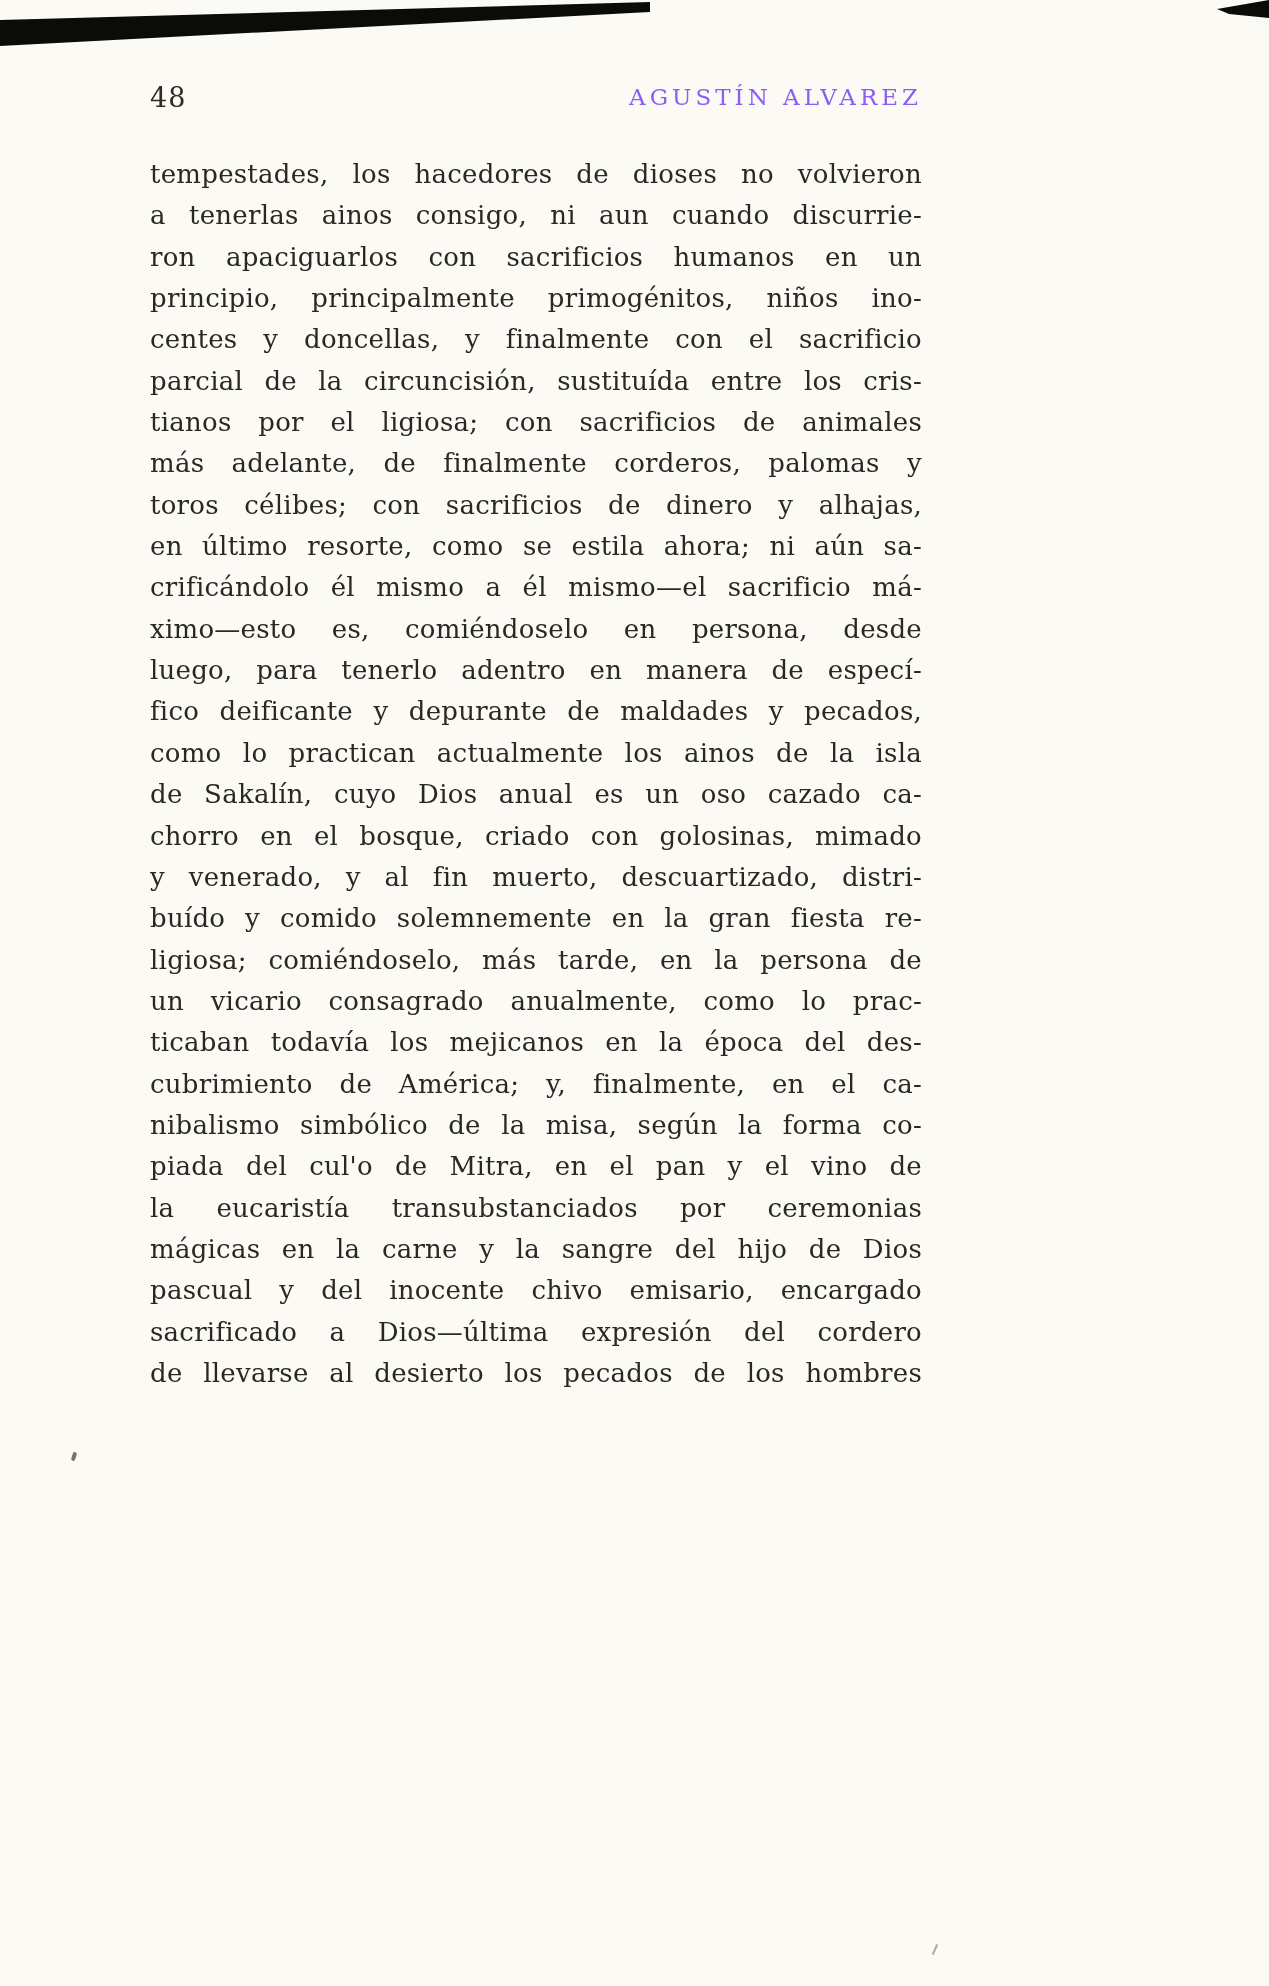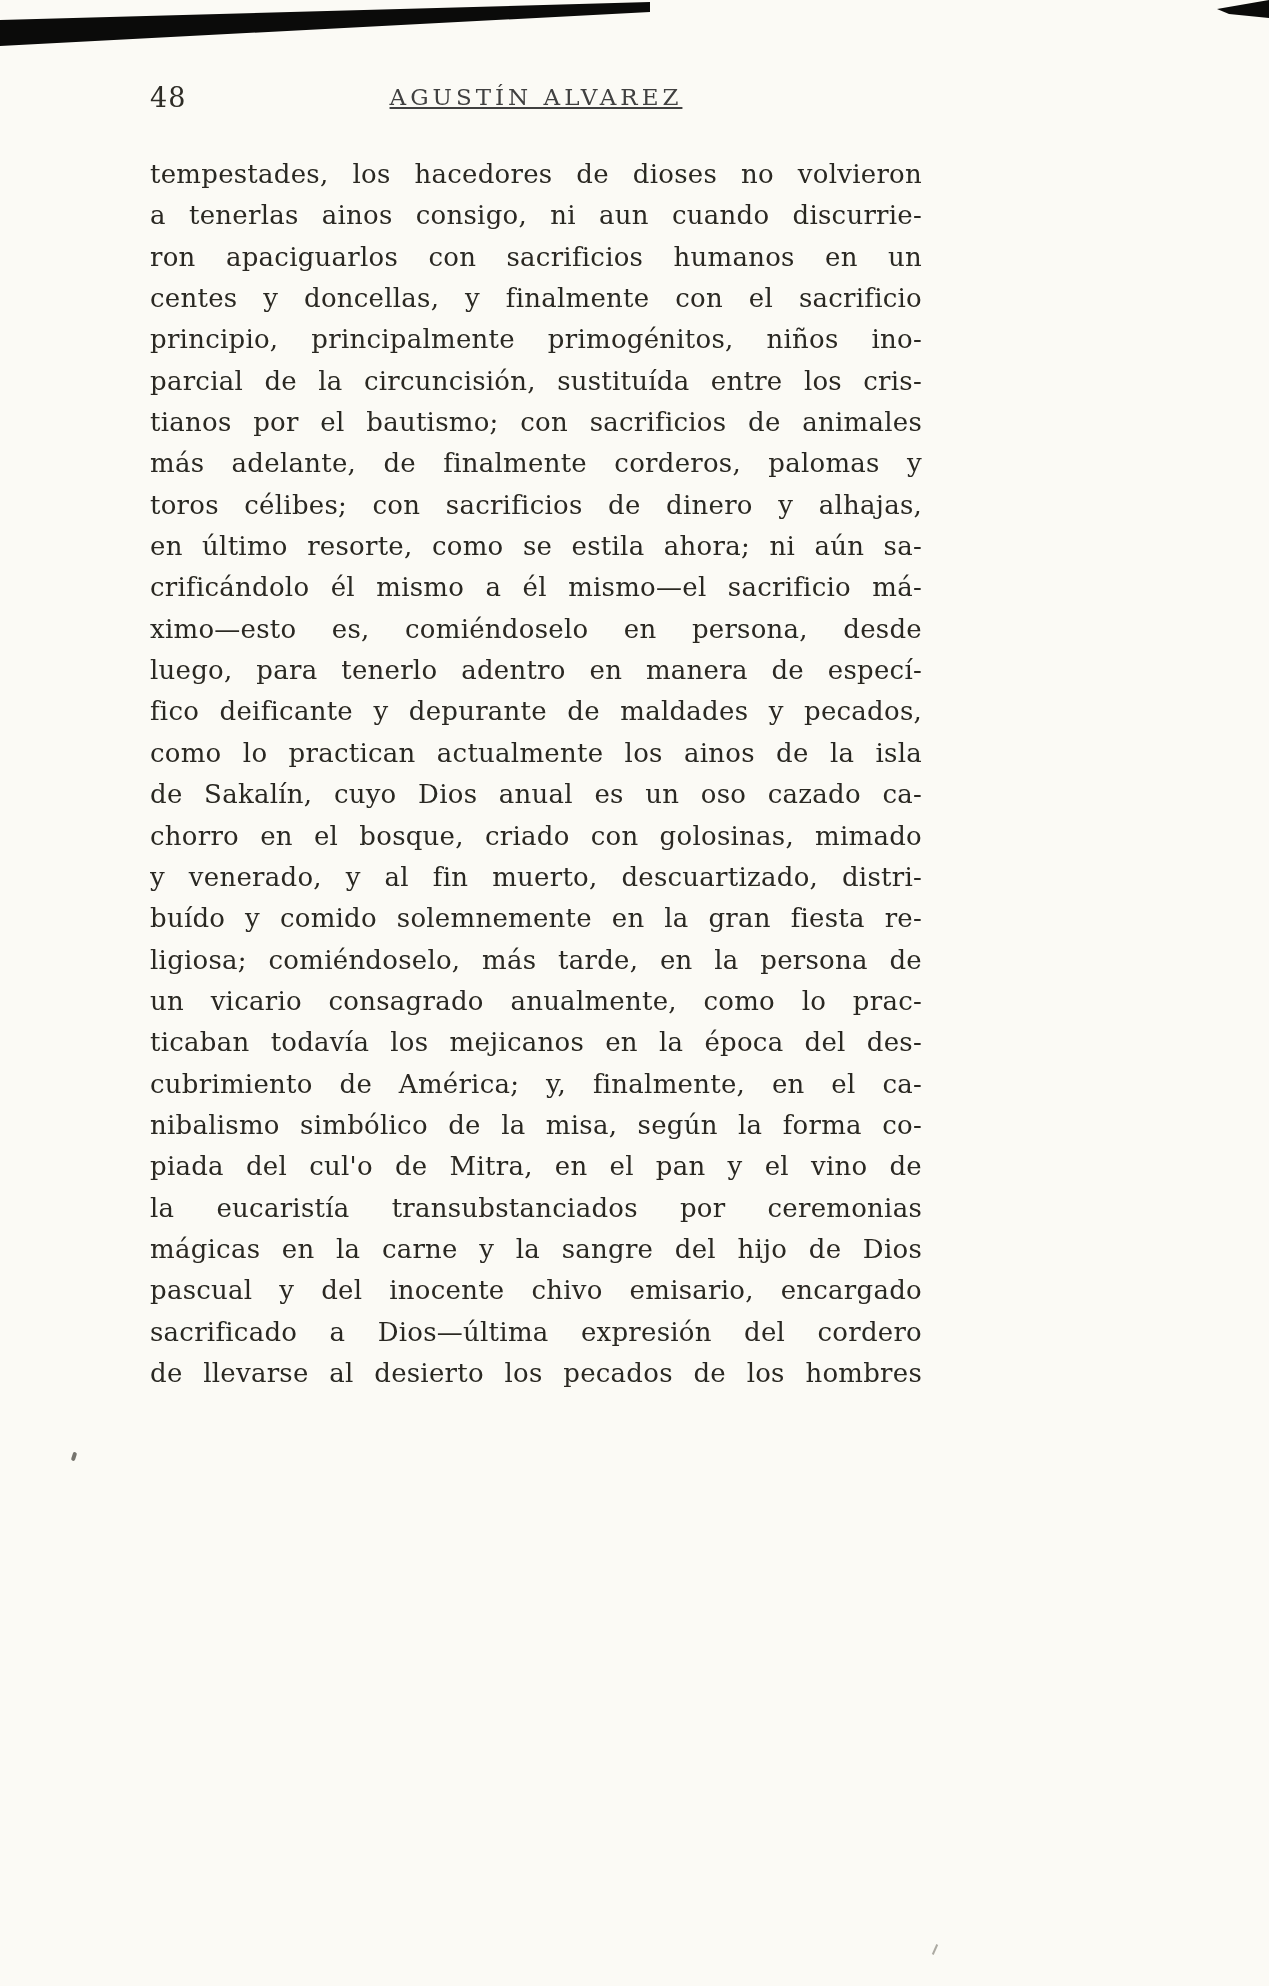--- a/index.html
+++ b/index.html
@@ -39,26 +39,25 @@
     height: 36px;
   }
   .page-number {
     position: absolute;
     left: 0; top: 2px;
     font-size: 27px;
     letter-spacing: 1px;
     color: #2e2c26;
   }
   .running-header {
-    text-align: center;
+    text-align: right;
     font-size: 23px;
     letter-spacing: 4px;
-    color: #404040;
+    color: #8b5cf6;
     padding-top: 4px;
-    text-decoration: underline;
   }
   .body-text {
     margin-top: 38px;
     font-size: 26px;
     letter-spacing: 0.25px;
   }
   .text-line {
     text-align: justify;
     text-align-last: justify;
     -moz-text-align-last: justify;
@@ -88,24 +87,24 @@
 
     <div class="header-row">
       <span class="page-number">48</span>
       <div class="running-header">AGUSTÍN ALVAREZ</div>
     </div>
 
     <div class="body-text">
       <div class="text-line">tempestades, los hacedores de dioses no volvieron</div>
       <div class="text-line">a tenerlas ainos consigo, ni aun cuando discurrie-</div>
       <div class="text-line">ron apaciguarlos con sacrificios humanos en un</div>
+      <div class="text-line">principio, principalmente primogénitos, niños ino-</div>
       <div class="text-line">centes y doncellas, y finalmente con el sacrificio</div>
-      <div class="text-line">principio, principalmente primogénitos, niños ino-</div>
       <div class="text-line">parcial de la circuncisión, sustituída entre los cris-</div>
-      <div class="text-line">tianos por el bautismo; con sacrificios de animales</div>
+      <div class="text-line">tianos por el ligiosa; con sacrificios de animales</div>
       <div class="text-line">más adelante, de finalmente corderos, palomas y</div>
       <div class="text-line">toros célibes; con sacrificios de dinero y alhajas,</div>
       <div class="text-line">en último resorte, como se estila ahora; ni aún sa-</div>
       <div class="text-line">crificándolo él mismo a él mismo—el sacrificio má-</div>
       <div class="text-line">ximo—esto es, comiéndoselo en persona, desde</div>
       <div class="text-line">luego, para tenerlo adentro en manera de especí-</div>
       <div class="text-line">fico deificante y depurante de maldades y pecados,</div>
       <div class="text-line">como lo practican actualmente los ainos de la isla</div>
       <div class="text-line">de Sakalín, cuyo Dios anual es un oso cazado ca-</div>
       <div class="text-line">chorro en el bosque, criado con golosinas, mimado</div>

